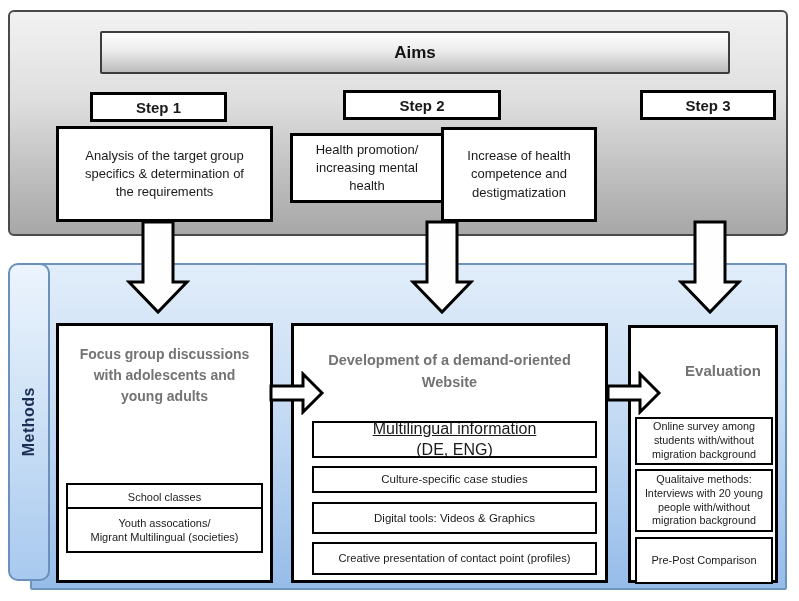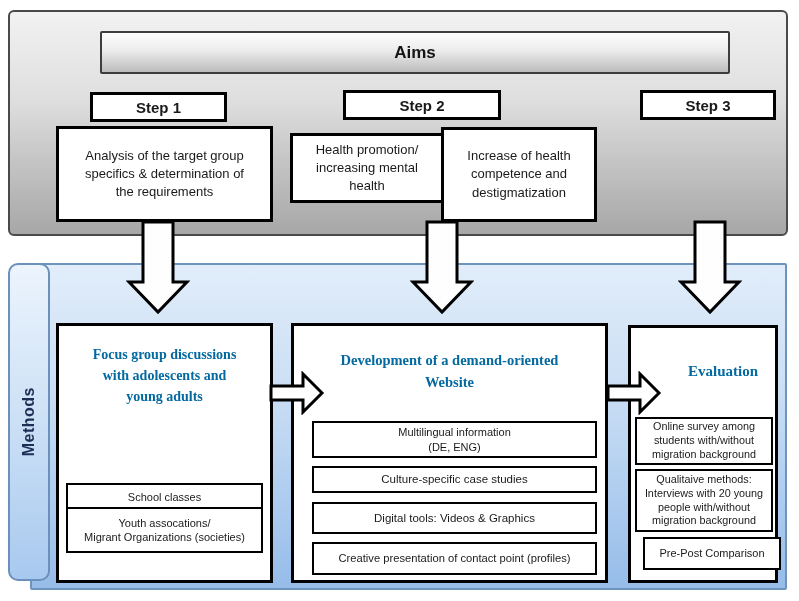--- a/index.html
+++ b/index.html
@@ -61,38 +61,38 @@
   }
   .mbox{
     background:#ffffff;border:3px solid #000000;z-index:3;
     text-align:center;
   }
   #mbox1{left:56px;top:323px;width:217px;height:260px;}
   #mbox2{left:291px;top:323px;width:317px;height:260px;}
   #mbox3{left:628px;top:325px;width:150px;height:258px;}
   .mbox-title{
     font-weight:bold;font-size:14px;line-height:1.5;white-space:pre-line;
-    padding-top:18px;color:#0369a1;font-family:Liberation Serif, serif;
+    padding-top:18px;color:#737373;
   }
   #mbox2 .mbox-title{padding-top:24px;font-size:14.5px;}
   #mbox3 .mbox-title{padding-top:32px;font-size:15px;padding-left:40px;}
   .sub-box{
     background:#ffffff;border:2.5px solid #000000;z-index:4;
     display:flex;align-items:center;justify-content:center;
     text-align:center;font-size:11px;line-height:1.3;white-space:pre-line;
   }
   #m1s1{left:66px;top:483px;width:197px;height:42px;}
   #m1s2{left:66px;top:507px;width:197px;height:46px;}
-  #m2s1{left:312px;top:421px;width:285px;height:37px;font-size:11px;}
+  #m2s1{left:312px;top:421px;width:285px;height:37px;font-size:16px;text-decoration:underline;}
   #m2s2{left:312px;top:466px;width:285px;height:27px;font-size:11.5px;}
   #m2s3{left:312px;top:502px;width:285px;height:32px;font-size:11.5px;}
   #m2s4{left:312px;top:542px;width:285px;height:33px;font-size:11.2px;}
   #m3s1{left:635px;top:417px;width:138px;height:48px;font-size:10.8px;line-height:1.28;}
   #m3s2{left:635px;top:469px;width:138px;height:63px;font-size:10.8px;line-height:1.28;}
-  #m3s3{left:635px;top:537px;width:138px;height:33px;margin-left:8px;}
+  #m3s3{left:635px;top:537px;width:138px;height:47px;}
 
   .arrow-svg{position:absolute;z-index:5;}
   #darr1{left:126px;top:220px;}
   #darr2{left:410px;top:220px;}
   #darr3{left:678px;top:220px;}
   #rarr1{left:269px;top:371px;}
   #rarr2{left:606px;top:371px;}
 </style>
 </head>
 <body>
@@ -134,21 +134,21 @@
     <div class="mbox-title">Development of a demand-oriented
 Website</div>
   </div>
   <div class="abs mbox" id="mbox3">
     <div class="mbox-title">Evaluation</div>
   </div>
 
   <div class="abs sub-box" id="m1s1">School classes
 (Secondary school I and II)</div>
   <div class="abs sub-box" id="m1s2">Youth assocations/
-Migrant Organizations (societies)</div>
+Migrant Multilingual (societies)</div>
 
   <div class="abs sub-box" id="m2s1">Multilingual information
 (DE, ENG)</div>
   <div class="abs sub-box" id="m2s2">Culture-specific case studies</div>
   <div class="abs sub-box" id="m2s3">Digital tools: Videos &amp; Graphics</div>
   <div class="abs sub-box" id="m2s4">Creative presentation of contact point (profiles)</div>
 
   <div class="abs sub-box" id="m3s1">Online survey among
 students with/without
 migration background</div>

